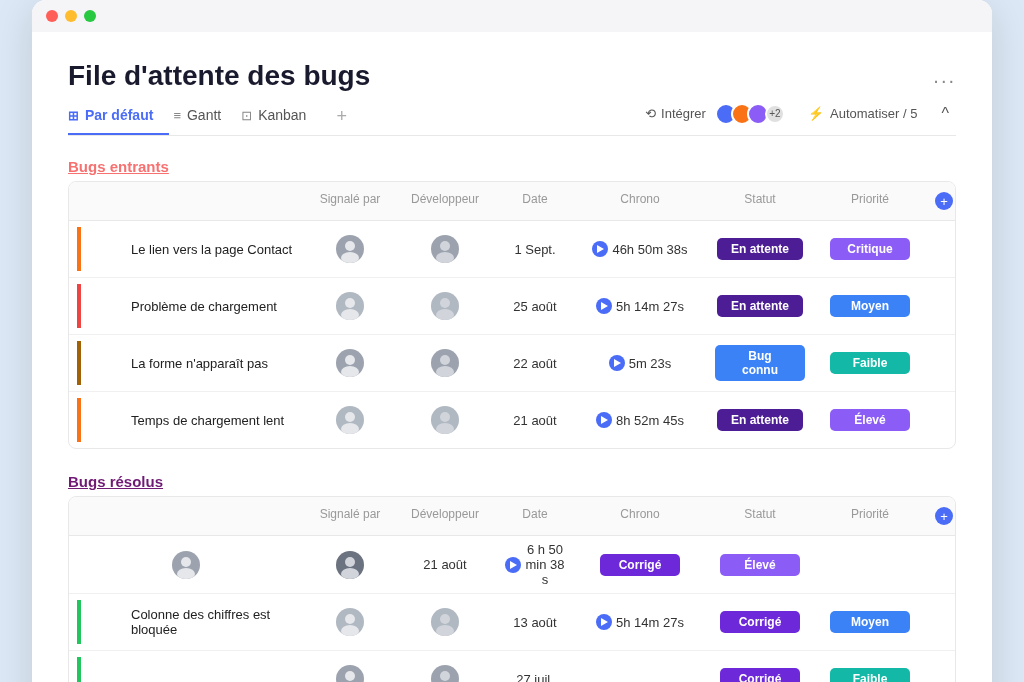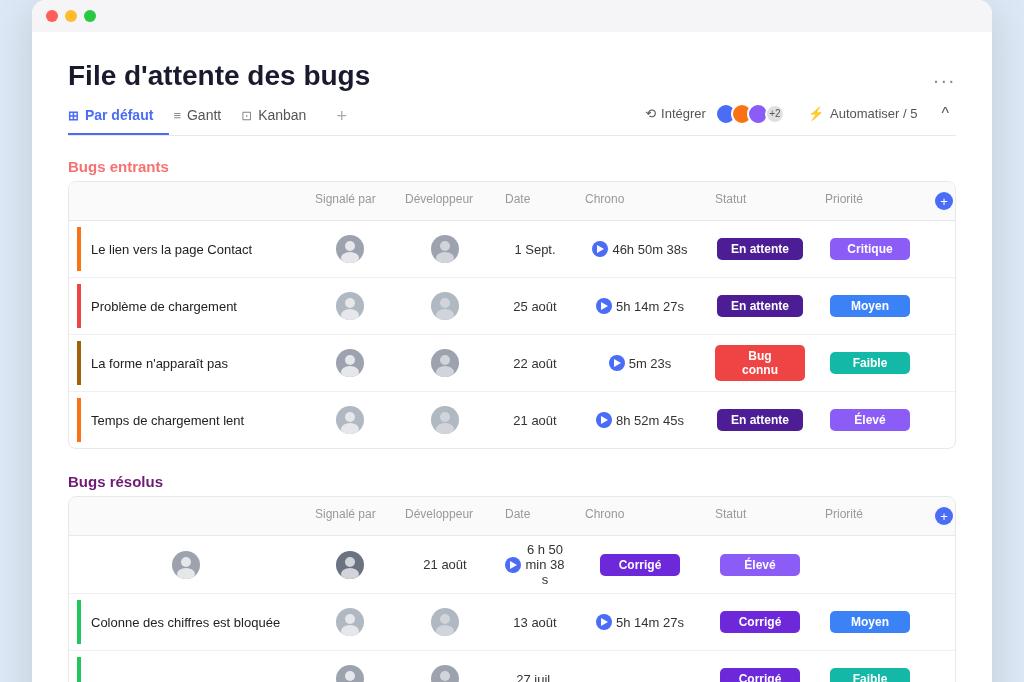--- a/index.html
+++ b/index.html
@@ -138,41 +138,42 @@
       margin-bottom: 24px;
     }
     .section-header {
       display: flex;
       align-items: center;
       margin-bottom: 6px;
     }
     .section-title {
       font-size: 15px;
       font-weight: 700;
+      text-decoration: underline;
     }
     .section-title.red { color: #f87171; }
     .section-title.green { color: #701a75; }
     .table-wrap {
       border: 1px solid #e8e8e8;
       border-radius: 8px;
       overflow: hidden;
     }
     .table-header-row {
       display: grid;
       grid-template-columns: 2fr 90px 100px 80px 130px 110px 110px 30px;
       background: #fafafa;
       border-bottom: 1px solid #e8e8e8;
       padding: 6px 0;
     }
     .table-header-row .th {
       font-size: 12px;
       color: #999;
       font-weight: 500;
       padding: 4px 10px;
-      text-align: left;
+      text-align: center;
     }
     .table-header-row .th:first-child { text-align: left; padding-left: 14px; }
     .table-row {
       display: grid;
       grid-template-columns: 2fr 90px 100px 80px 130px 110px 110px 30px;
       border-bottom: 1px solid #f0f0f0;
       align-items: center;
       min-height: 44px;
     }
     .table-row:last-child { border-bottom: none; }
@@ -180,20 +181,21 @@
       padding: 6px 10px;
       font-size: 13px;
       color: #333;
       text-align: center;
     }
     .table-row .td:first-child {
       text-align: left;
       padding-left: 8px;
       display: flex;
       align-items: center;
+      gap: 40px;
     }
     .row-bar {
       width: 4px;
       height: 100%;
       min-height: 44px;
       border-radius: 0;
       flex-shrink: 0;
     }
     .row-bar.orange { background: #f97316; }
     .row-bar.red { background: #ef4444; }
@@ -245,21 +247,21 @@
       padding: 4px 14px;
       border-radius: 5px;
       font-size: 12px;
       font-weight: 600;
       color: #fff;
       text-align: center;
       min-width: 80px;
     }
     .badge-orange { background: #4c1d95; }
     .badge-green { background: #6d28d9; }
-    .badge-brown { background: #ef4444; }
+    .badge-brown { background: #3b82f6; }
     .badge-blue { background: #3b82f6; }
     .badge-purple { background: #8b5cf6; }
     .badge-teal { background: #14b8a6; }
   </style>
 </head>
 <body>
 
 <div class="window">
   <div class="titlebar">
     <div class="dot dot-red"></div>

